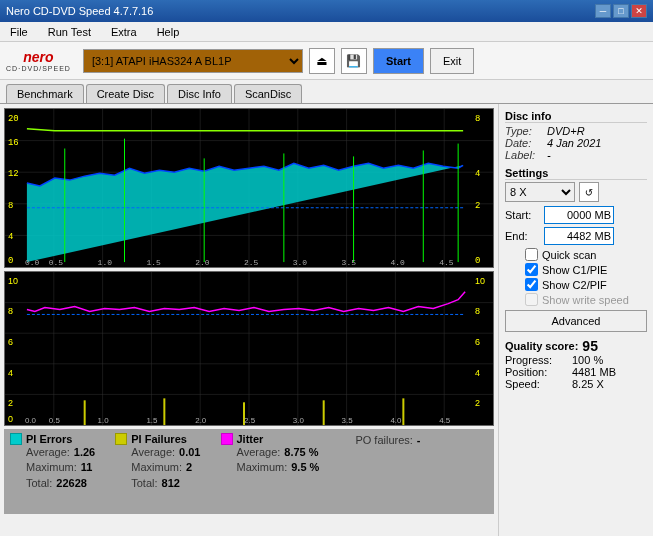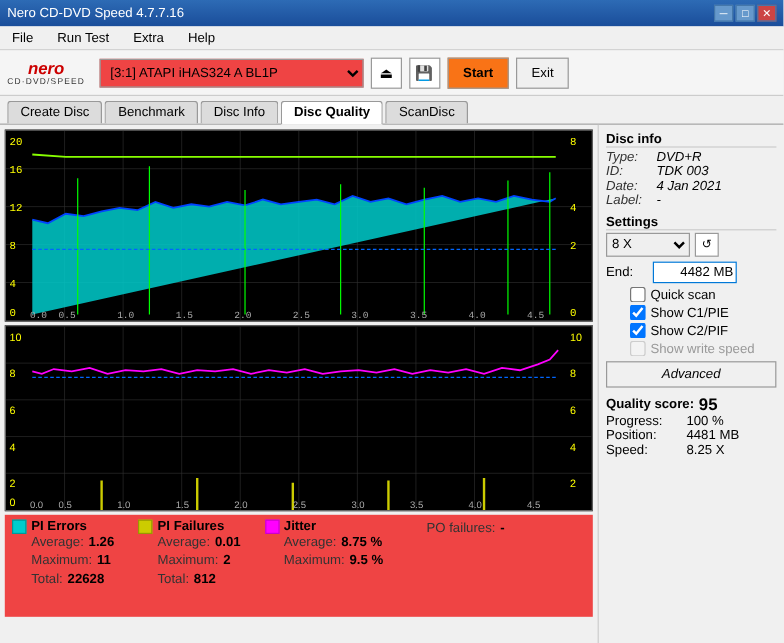--- a/index.html
+++ b/index.html
@@ -14,23 +14,23 @@
     
     
     .menubar { background: #f0f0f0; border-bottom: 1px solid #ccc; height: 20px; display: flex; align-items: center; padding: 0 4px; gap: 8px; font-size: 11px; }
     .menu-item { padding: 2px 6px; cursor: pointer; }
     
     
     .toolbar { background: #f5f5f5; border-bottom: 1px solid #ccc; height: 38px; display: flex; align-items: center; padding: 0 6px; gap: 6px; }
     .nero-logo { display: flex; flex-direction: column; align-items: center; margin-right: 6px; text-align: center; }
     .nero-logo-text { font-size: 14px; font-weight: bold; color: #cc0000; font-style: italic; }
     .nero-logo-sub { font-size: 7px; color: #333; letter-spacing: 1px; }
-    .drive-select { width: 220px; height: 24px; font-size: 11px; border: 1px solid #999; background: #ef4444; padding: 0 4px; }
+    .drive-select { width: 220px; height: 24px; font-size: 11px; border: 1px solid #999; background: #a16207; padding: 0 4px; }
     .toolbar-icon-btn { width: 26px; height: 26px; border: 1px solid #999; background: white; display: flex; align-items: center; justify-content: center; cursor: pointer; font-size: 12px; }
-    .btn-start { height: 26px; padding: 0 12px; background: #f97316; border: 1px solid #999; cursor: pointer; font-size: 11px; font-weight: bold; }
+    .btn-start { height: 26px; padding: 0 12px; background: #3b82f6; border: 1px solid #999; cursor: pointer; font-size: 11px; font-weight: bold; }
     .btn-exit { height: 26px; padding: 0 12px; background: #f0f0f0; border: 1px solid #999; cursor: pointer; font-size: 11px; }
     
     
     .tabs { background: #f0f0f0; border-bottom: 1px solid #999; height: 24px; display: flex; align-items: flex-end; padding: 0 6px; }
     .tab { padding: 3px 10px; border: 1px solid #999; border-bottom: none; background: #dcdcdc; cursor: pointer; font-size: 11px; margin-right: 2px; border-radius: 3px 3px 0 0; }
     .tab.active { background: white; border-bottom: 1px solid white; position: relative; top: 1px; font-weight: bold; }
     
     
     .main { display: flex; height: calc(536px - 22px - 20px - 38px - 24px); }
     
@@ -39,21 +39,21 @@
     
     
     .chart-panel { background: black; position: relative; border: 1px solid #666; }
     .chart-panel.top { height: 160px; font-family: Liberation Mono, monospace; }
     .chart-panel.bottom { height: 155px; }
     
     
     .chart-svg { width: 100%; height: 100%; }
     
     
-    .legend-area { height: 85px; background: #ef4444; display: flex; flex-direction: column; gap: 4px; padding: 4px 6px; }
+    .legend-area { height: 85px; background: #a3a3a3; display: flex; flex-direction: column; gap: 4px; padding: 4px 6px; }
     .legend-row { display: flex; gap: 20px; align-items: flex-start; }
     .legend-item { display: flex; flex-direction: column; }
     .legend-header { display: flex; align-items: center; gap: 4px; font-size: 11px; font-weight: bold; }
     .legend-color-box { width: 12px; height: 12px; }
     .legend-stats { font-size: 11px; margin-left: 16px; line-height: 1.4; }
     .legend-stat-line { display: flex; gap: 4px; }
     .legend-label { color: #333; }
     .legend-value { font-weight: bold; }
     
     
@@ -63,21 +63,21 @@
     .info-label { color: #333; min-width: 38px; }
     .info-value { font-weight: normal; }
     .settings-row { display: flex; align-items: center; gap: 4px; margin-bottom: 4px; }
     .settings-select { width: 70px; height: 20px; font-size: 11px; border: 1px solid #999; }
     .settings-refresh-btn { width: 20px; height: 20px; border: 1px solid #999; background: white; font-size: 10px; cursor: pointer; display: flex; align-items: center; justify-content: center; }
     .input-field { width: 70px; height: 18px; border: 1px solid #0078d7; background: white; font-size: 11px; padding: 0 2px; text-align: right; }
     .input-row { display: flex; align-items: center; gap: 4px; margin-bottom: 3px; }
     .input-label { min-width: 35px; }
     .checkbox-row { display: flex; align-items: flex-end; gap: 4px; margin-bottom: 2px; padding-left: 20px; }
     .cb { width: 13px; height: 13px; }
-    .advanced-btn { width: 100%; height: 22px; background: #f0f0f0; border: 1px solid #999; cursor: pointer; font-size: 11px; text-align: center; margin-top: 2px; font-style: italic; }
+    .advanced-btn { width: 100%; height: 22px; background: #f0f0f0; border: 1px solid #999; cursor: pointer; font-size: 11px; text-align: center; margin-top: 2px; }
     .quality-row { display: flex; align-items: center; gap: 4px; font-weight: bold; }
     .quality-score { font-size: 14px; font-weight: bold; }
     .progress-row { display: flex; align-items: center; gap: 17px; }
     .progress-label { min-width: 50px; }
   </style>
 </head>
 <body>
 
 <div class="titlebar">
   <div class="titlebar-title">
@@ -105,24 +105,23 @@
   <select class="drive-select">
     <option>[3:1]  ATAPI iHAS324  A BL1P</option>
   </select>
   <div class="toolbar-icon-btn" title="Eject">⏏</div>
   <div class="toolbar-icon-btn" title="Save">💾</div>
   <button class="btn-start">Start</button>
   <button class="btn-exit">Exit</button>
 </div>
 
 <div class="tabs">
+  <div class="tab">Benchmark</div>
   <div class="tab">Create Disc</div>
-  <div class="tab">Benchmark</div>
   <div class="tab">Disc Info</div>
-  <div class="tab active">Disc Quality</div>
   <div class="tab">ScanDisc</div>
 </div>
 
 <div class="main">
 
   <div class="chart-area">
 
     <div class="chart-panel top">
       <svg class="chart-svg" viewBox="0 0 490 160" preserveAspectRatio="none">
 
@@ -316,42 +315,42 @@
 
   <div class="right-panel">
 
     <div>
       <div class="section-title">Disc info</div>
       <div class="info-row">
         <span class="info-label">Type:</span>
         <span class="info-value">DVD+R</span>
       </div>
       <div class="info-row">
-        <span class="info-label">ID:</span>
-        <span class="info-value">TDK 003</span>
-      </div>
-      <div class="info-row">
         <span class="info-label">Date:</span>
         <span class="info-value">4 Jan 2021</span>
       </div>
       <div class="info-row">
         <span class="info-label">Label:</span>
         <span class="info-value">-</span>
       </div>
     </div>
 
     <div>
       <div class="section-title">Settings</div>
       <div class="settings-row">
         <select class="settings-select">
           <option>8 X</option>
         </select>
         <div class="settings-refresh-btn">↺</div>
       </div>
       <div class="input-row">
+        <span class="input-label">Start:</span>
+        <input class="input-field" type="text" value="0000 MB" style="">
+      </div>
+      <div class="input-row">
         <span class="input-label">End:</span>
         <input class="input-field" type="text" value="4482 MB" style="">
       </div>
       
       
       <div class="checkbox-row">
         <input type="checkbox" class="cb" style="">
         <span>Quick scan</span>
       </div>
       <div class="checkbox-row">

